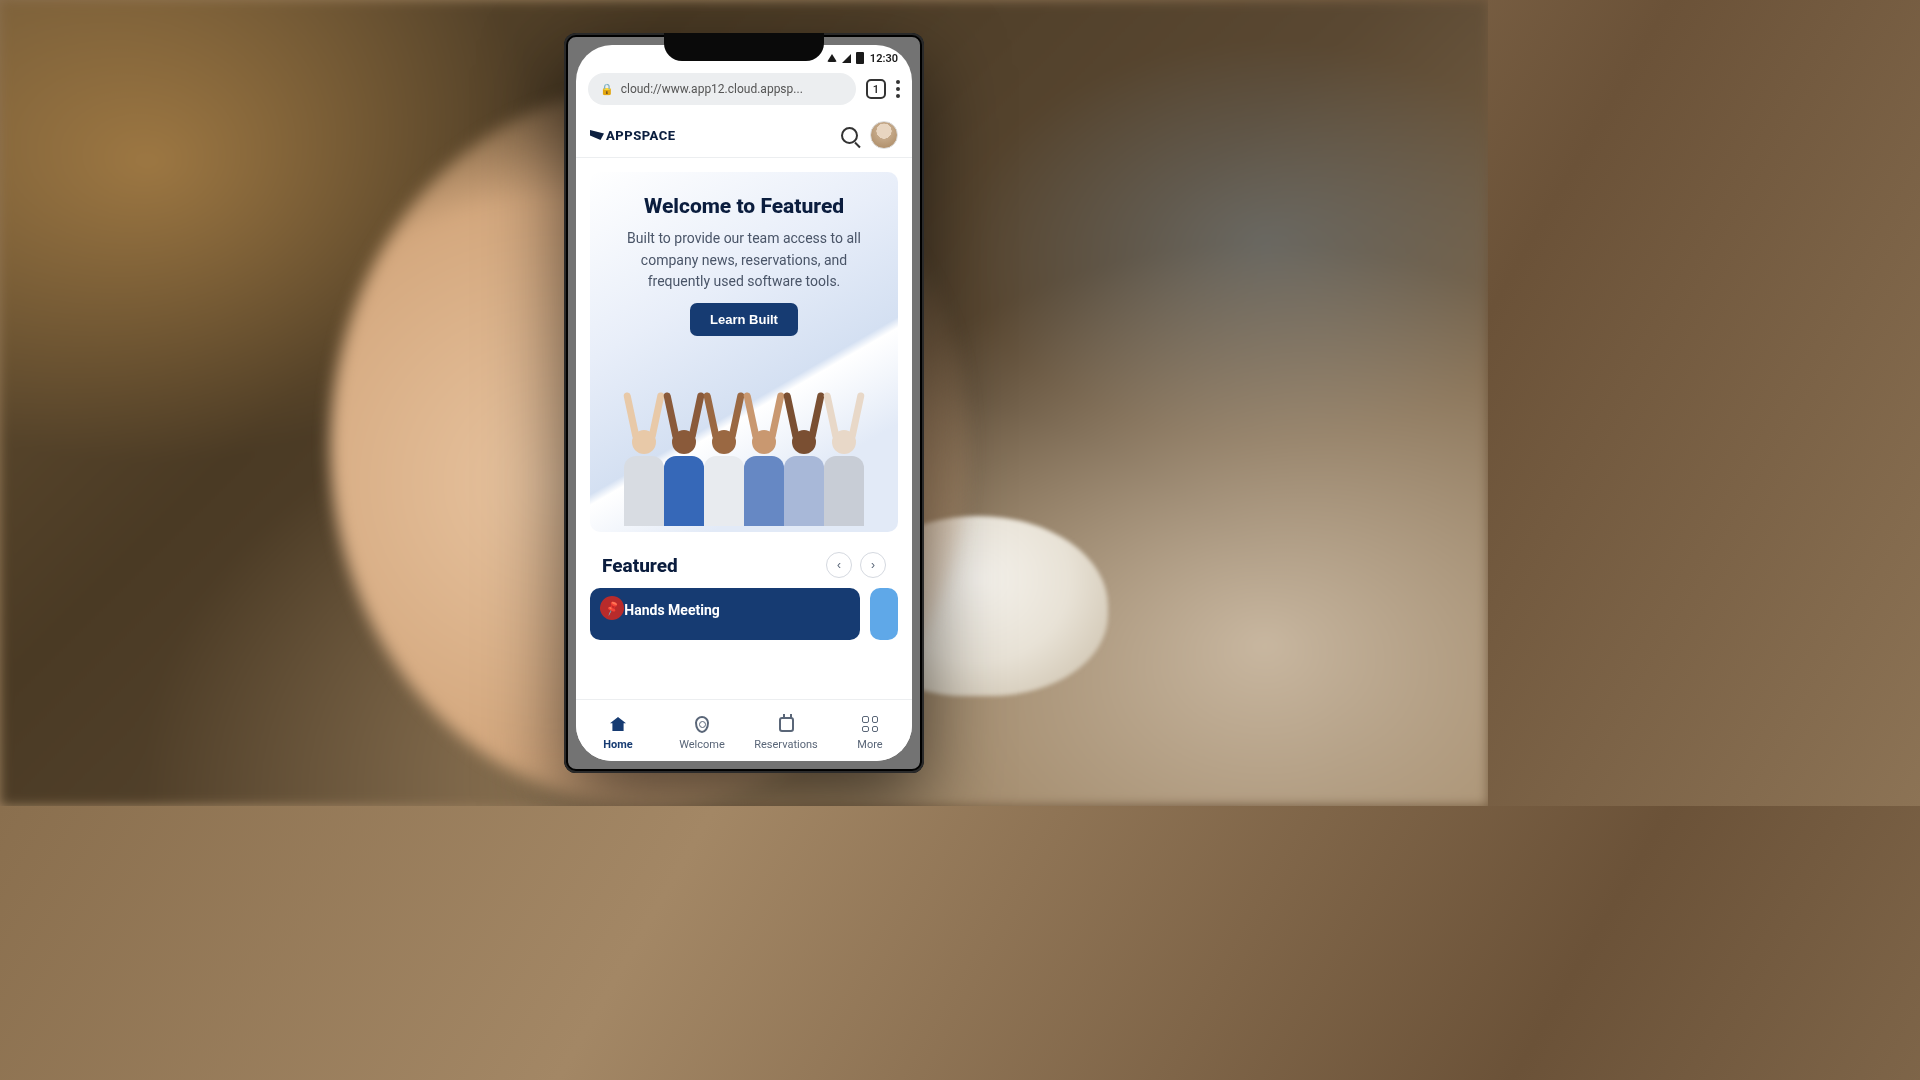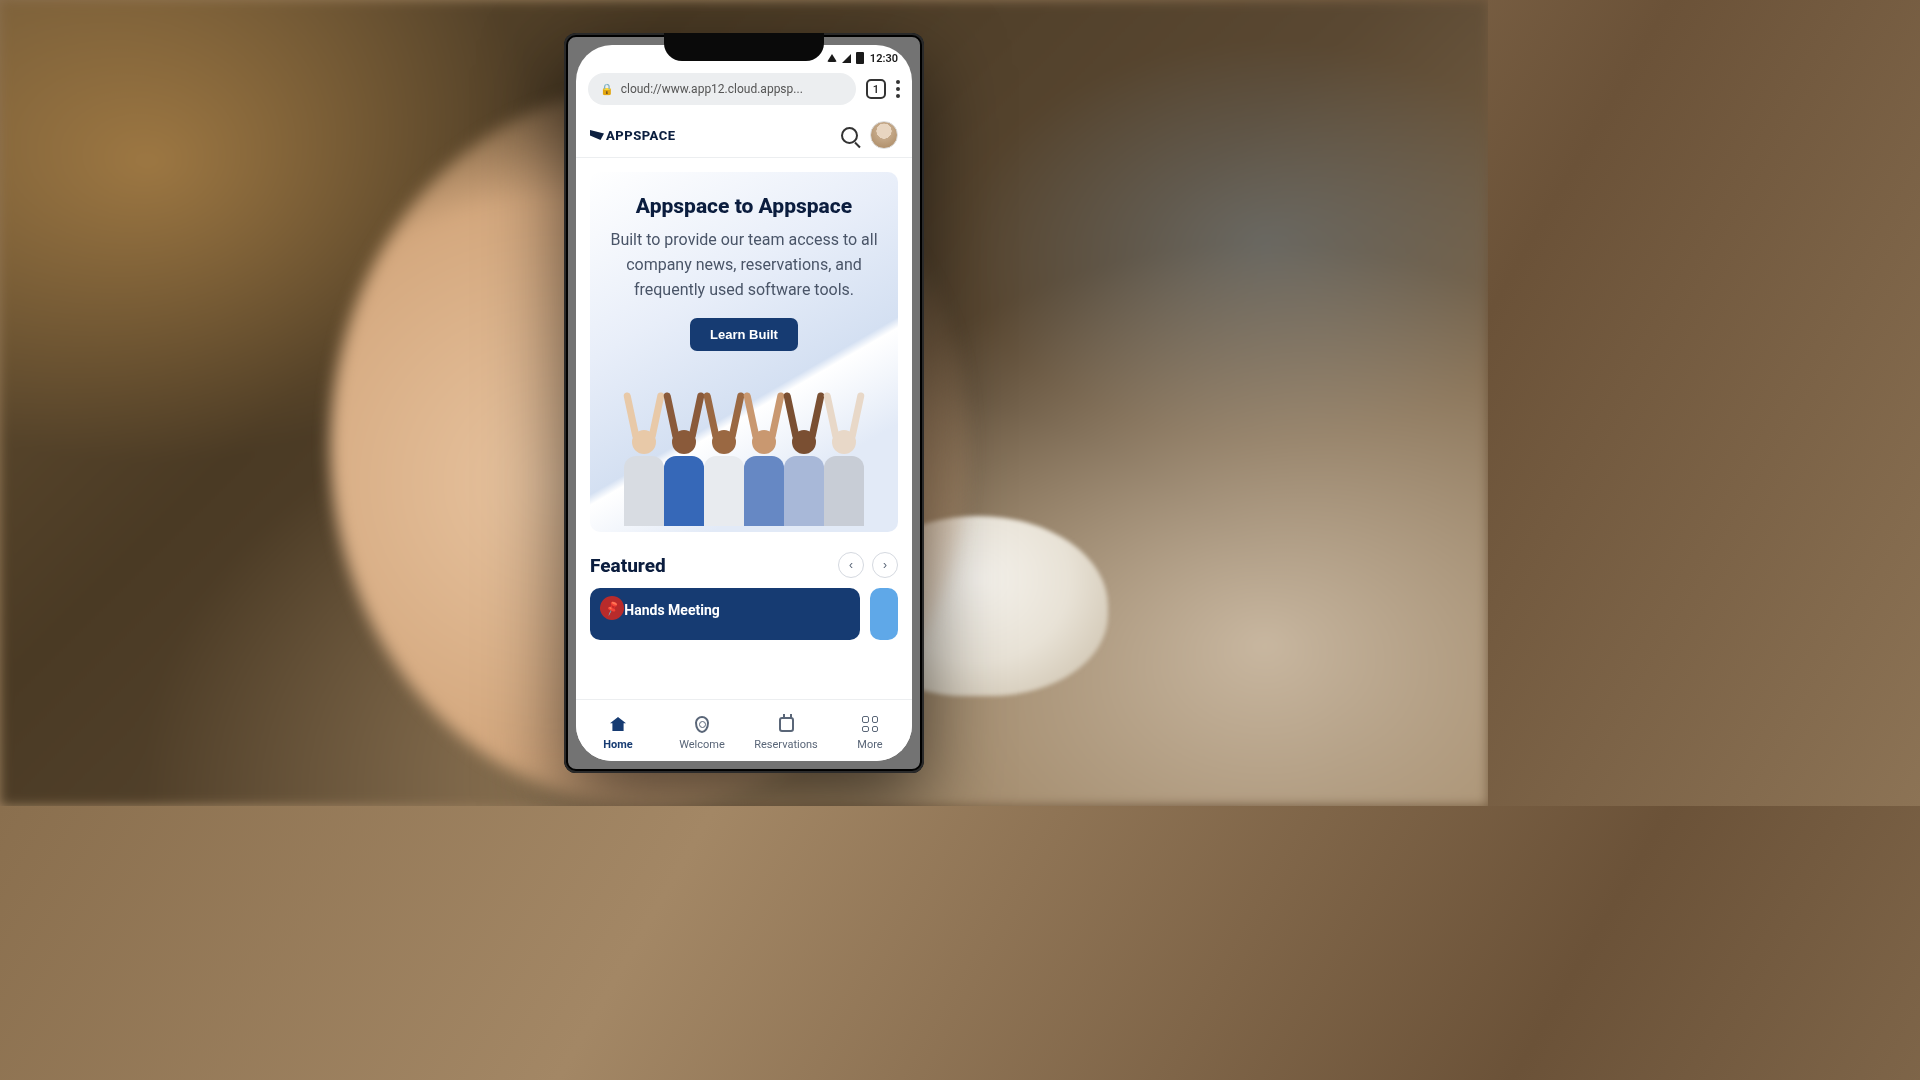--- a/index.html
+++ b/index.html
@@ -85,35 +85,35 @@
   .search-icn { width:17px;height:17px;border:2px solid #333;border-radius:50%;position:relative; }
   .search-icn::after{content:'';position:absolute;width:7px;height:2px;background:#333;bottom:-4px;right:-5px;transform:rotate(45deg);}
   .avatar { width:28px;height:28px;border-radius:50%;background:radial-gradient(circle at 50% 35%,#e8d5c0 35%,#c4a888 36%,#a8865f 100%);border:1px solid #ddd; }
   .content { flex:1; overflow:hidden; padding: 14px 14px 0; position:relative; }
   .hero {
     background: linear-gradient(150deg,#fff 0%,#e8eef9 35%,#d4e0f2 60%,#fff 62%,#e2eaf7 80%);
     border-radius: 10px; padding: 22px 14px 0; text-align:center; overflow:hidden;
     height: 360px; position:relative;
   }
   .hero h1 { font-size: 21px; font-weight: 800; color: #0b1d3e; margin-bottom: 10px; }
-  .hero p { font-size: 16px; color: #4a5568; line-height: 1.55; margin-bottom: 16px; padding: 0 6px; }
+  .hero p { font-size: 14px; color: #4a5568; line-height: 1.55; margin-bottom: 10px; padding: 0 6px; }
   .cta {
     background: #163b72; color:#fff; border:none; padding: 9px 20px; border-radius: 7px;
     font-size: 13px; font-weight: 600; cursor:pointer;
   }
   .people {
     position:absolute; bottom:0; left:0; right:0; height: 150px;
     display:flex;justify-content:center;align-items:flex-end;gap:-10px;
   }
   .person { width:48px;height:140px;position:relative; margin:0 -4px; }
   .person .head{width:24px;height:24px;border-radius:50%;background:var(--skin,#d4a87e);margin:38px auto 0;}
   .person .body{width:40px;height:70px;background:var(--shirt,#7a95c2);margin:2px auto 0;border-radius:12px 12px 0 0;}
   .person .arm{position:absolute;width:7px;height:48px;background:var(--skin,#d4a87e);top:0;border-radius:4px;}
   .person .arm.l{left:8px;transform:rotate(-12deg);} .person .arm.r{right:8px;transform:rotate(12deg);}
-  .section-hdr { display:flex;justify-content:space-between;align-items:center;margin:20px 0 10px; }
+  .section-hdr { display:flex;justify-content:space-between;align-items:center;margin:20px 12px 10px; }
   .section-hdr h2 { font-size: 19px; font-weight:800; color:#0b1d3e; }
   .navbtns { display:flex;gap:8px; }
   .navbtn { width:26px;height:26px;border:1px solid #d5d9e0;border-radius:50%;background:#fff;display:flex;align-items:center;justify-content:center;cursor:pointer;color:#5a6678;font-size:12px; }
   .cards { display:flex;gap:10px; }
   .card {
     border-radius:10px;padding:14px;color:#fff;position:relative;height:52px;overflow:hidden;
   }
   .card.c1 { flex:1;background:#163b72; }
   .card.c2 { width:28px;background:#5fa8e8; }
   .card-title { font-size:14px;font-weight:700; }
@@ -174,21 +174,21 @@
         <span>APPSPACE</span>
       </div>
       <div class="hdr-actions">
         <div class="search-icn"></div>
         <div class="avatar"></div>
       </div>
     </div>
 
     <div class="content">
       <div class="hero">
-        <h1>Appspace to Appspace</h1>
+        <h1>Welcome to Featured</h1>
         <p>Built to provide our team access to all company news, reservations, and frequently used software tools.</p>
         <button class="cta">Learn Built</button>
         <div class="people">
           <div class="person" style="--skin:#e8c9a8;--shirt:#d8dce2;">
               <div class="arm l"></div>
               <div class="arm r"></div>
               <div class="head"></div>
               <div class="body"></div>
             </div>
           <div class="person" style="--skin:#8a5a3a;--shirt:#3668b8;">

